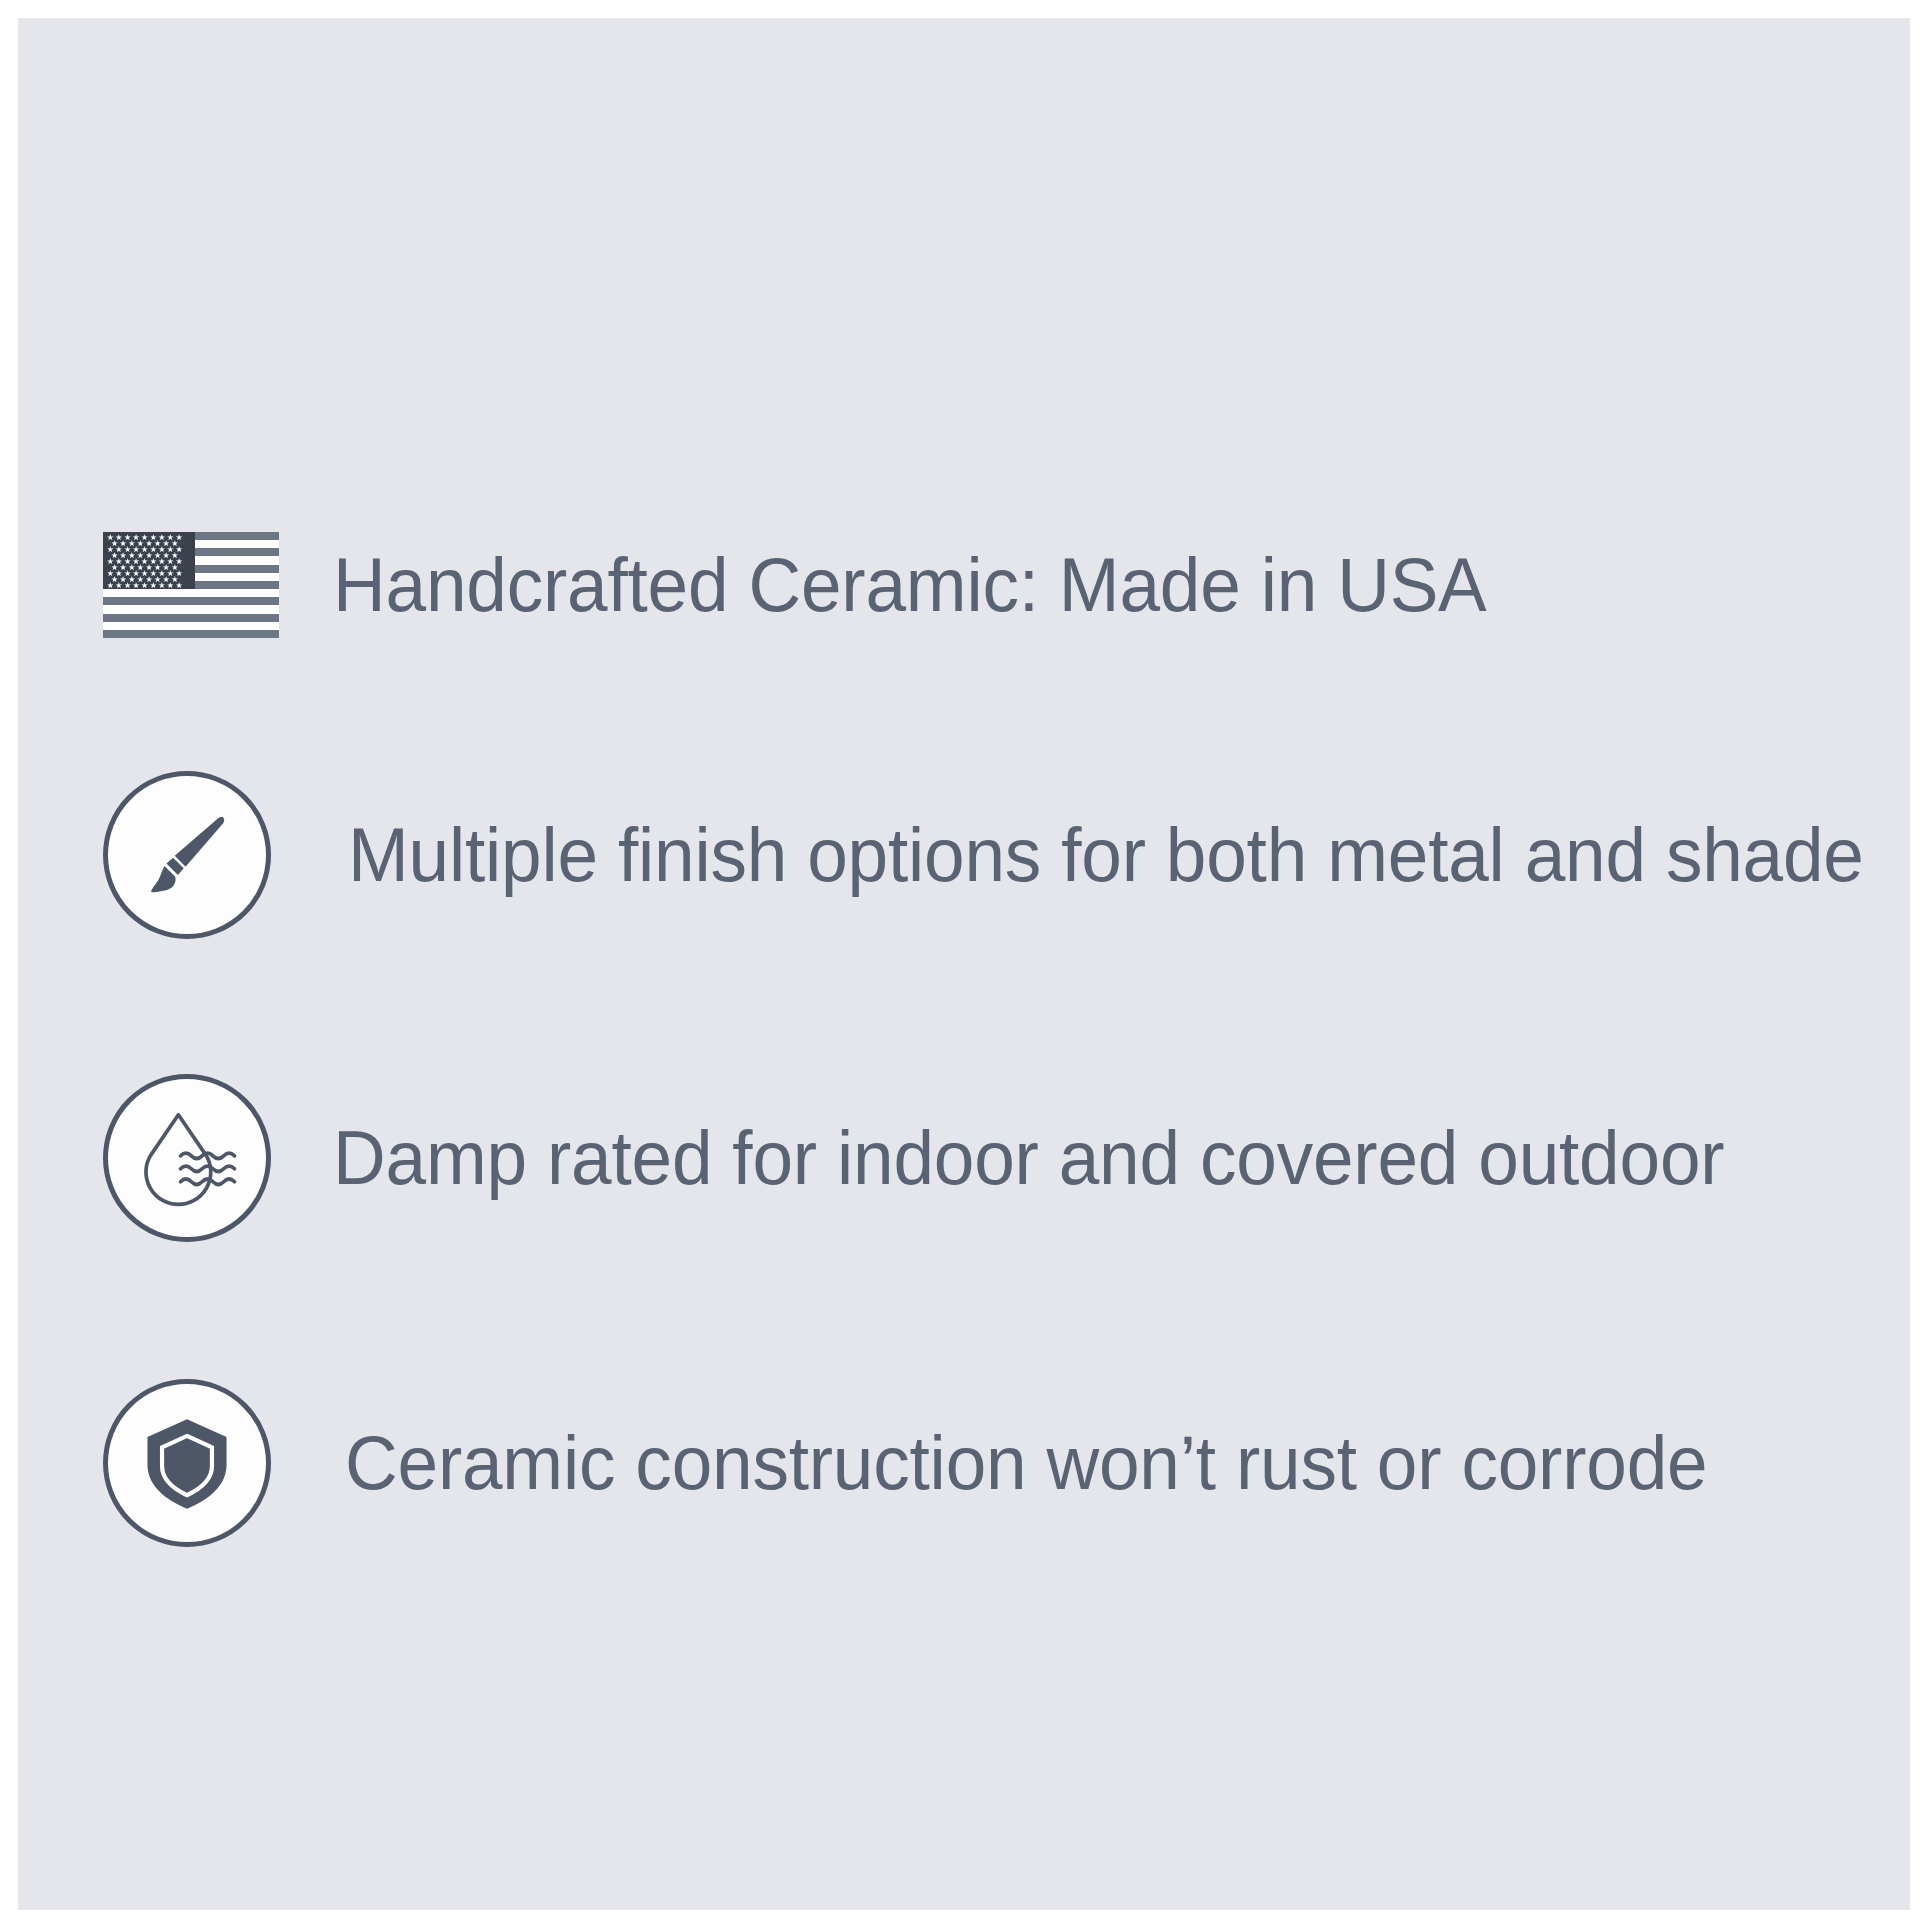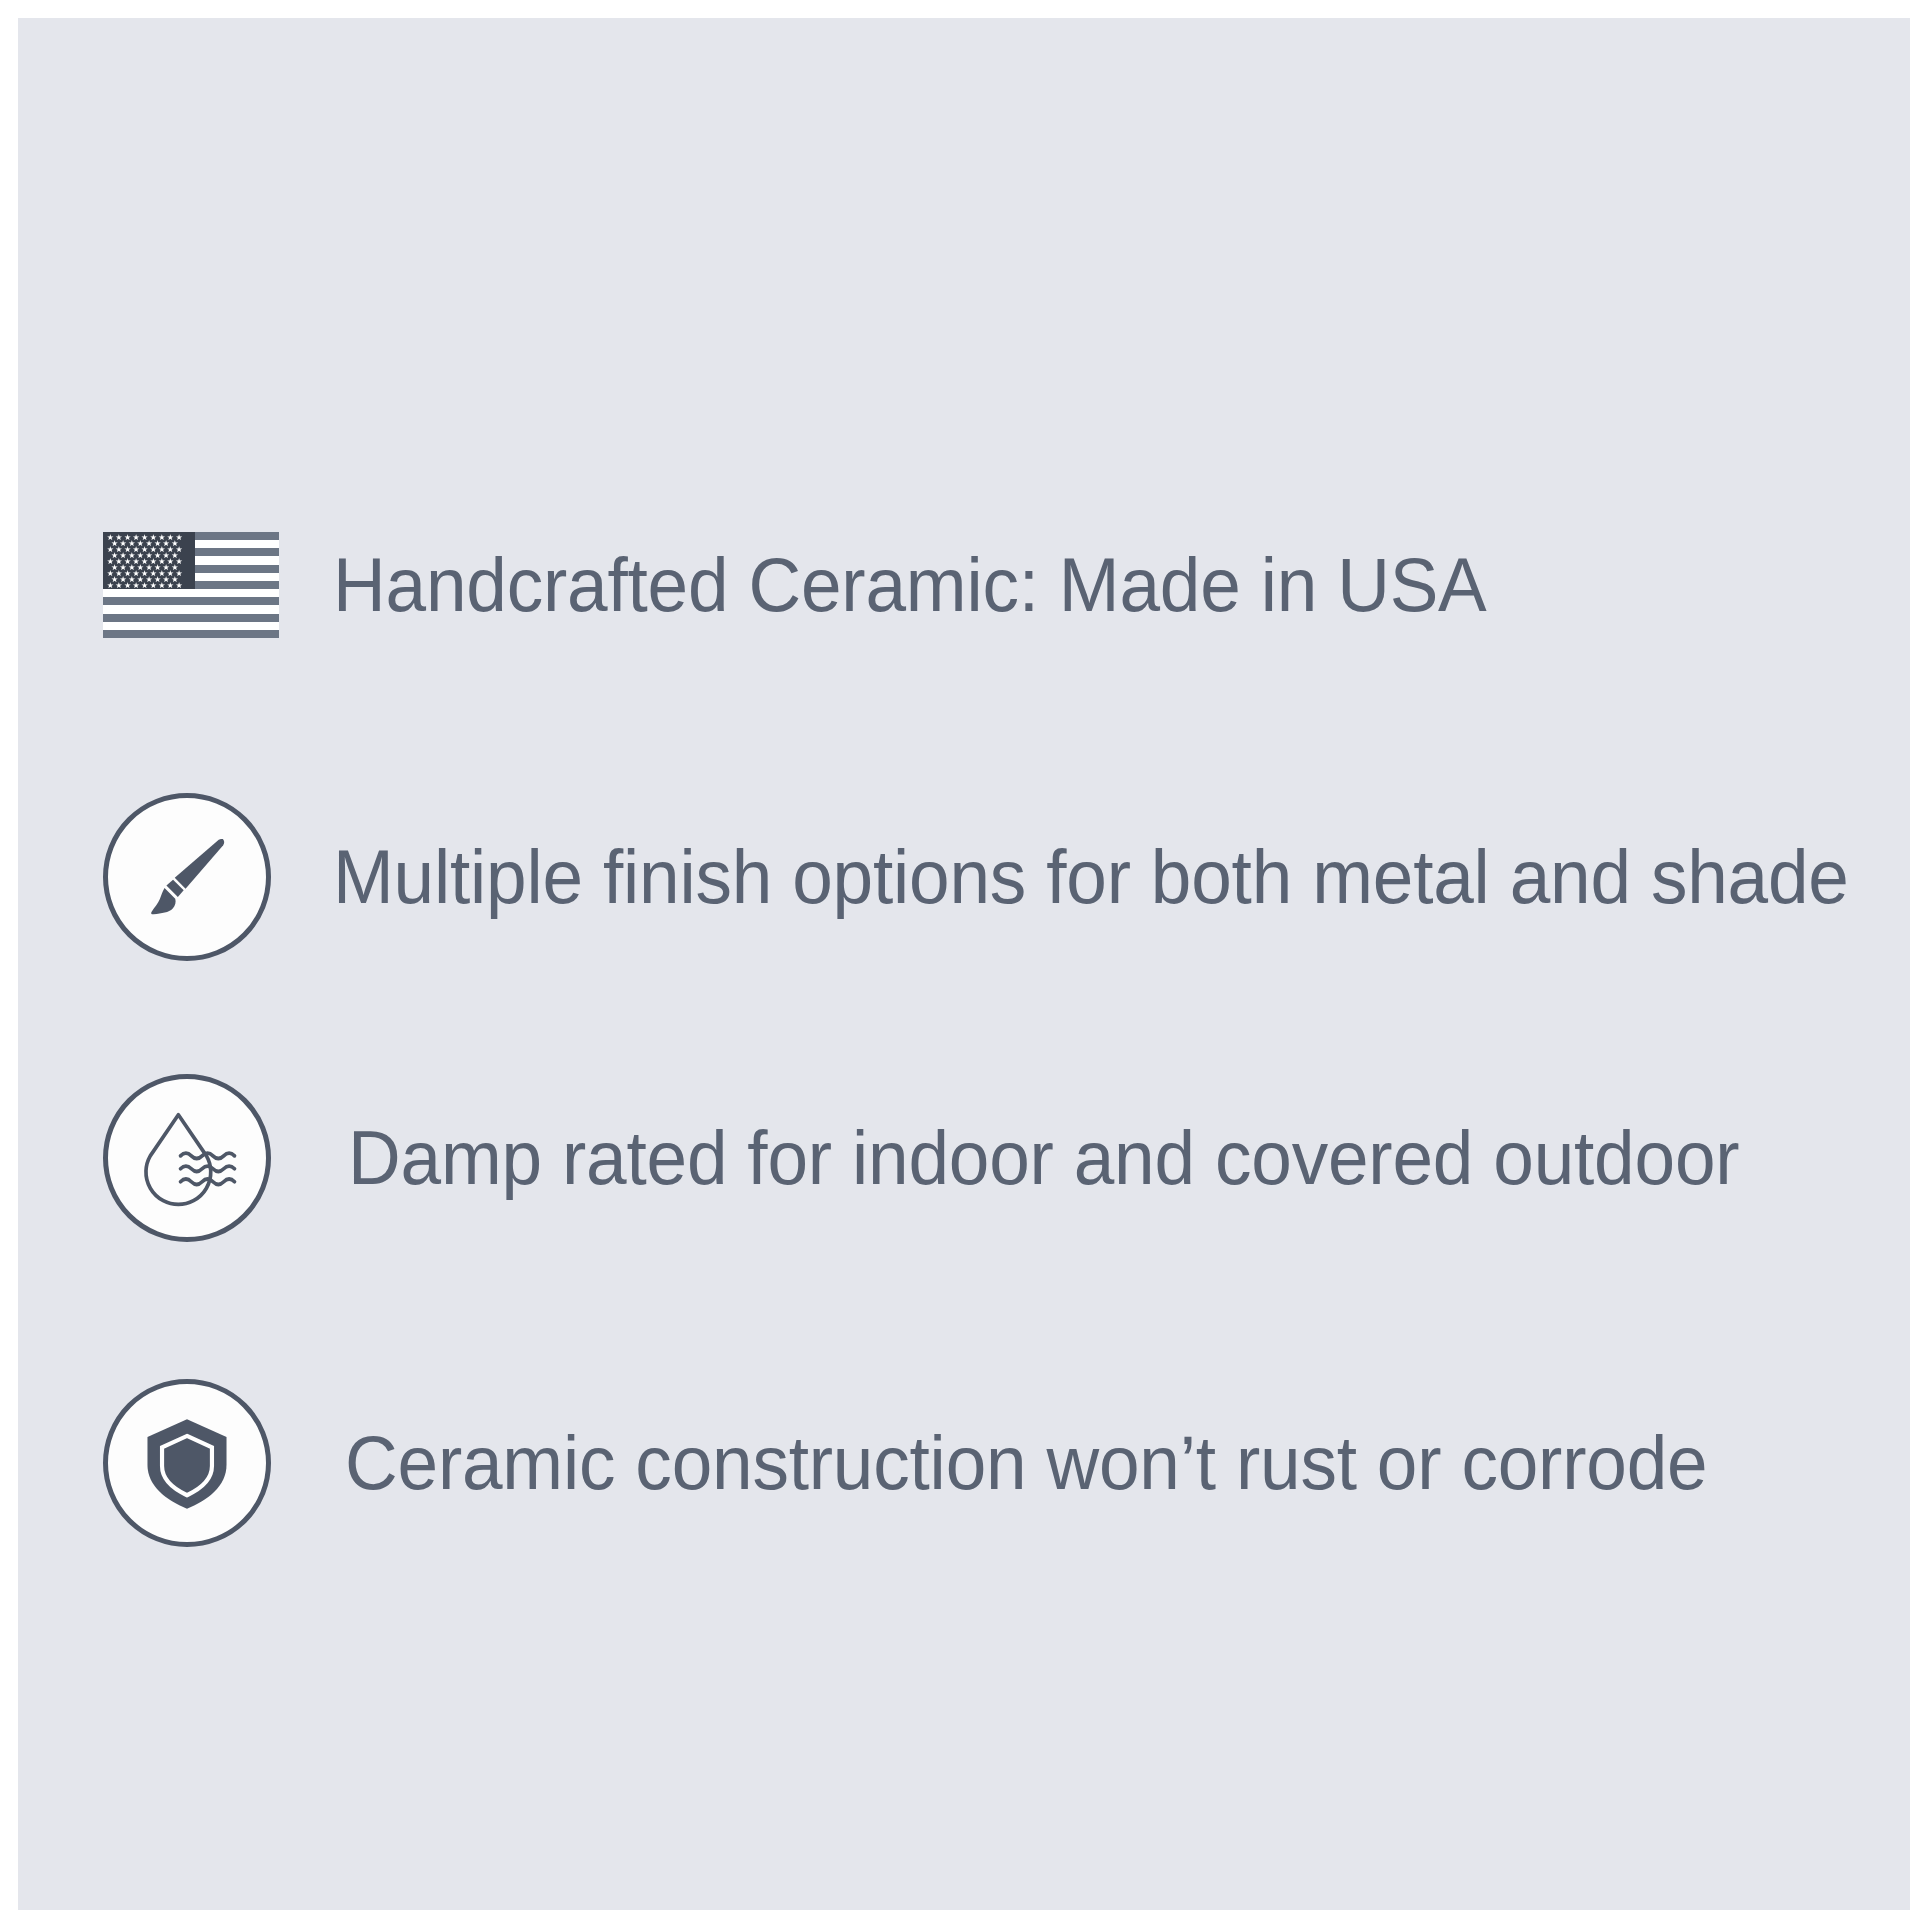--- a/index.html
+++ b/index.html
@@ -33,22 +33,22 @@
 
   .feature-row {
     position: absolute;
     left: 85px;
     width: 1780px;
     display: flex;
     align-items: center;
     gap: 0;
   }
   .feature-row.r0 { top: 497px;  height: 140px; }
-  .feature-row.r1 { top: 759px;  height: 200px; }
-  .feature-row.r2 { top: 1040px; height: 200px; gap: 15px; }
+  .feature-row.r1 { top: 737px;  height: 200px; gap: 15px; }
+  .feature-row.r2 { top: 1040px; height: 200px; }
   .feature-row.r3 { top: 1345px; height: 200px; gap: 12px; }
 
   .icon-slot {
     width: 230px;
     min-width: 230px;
     height: 100%;
     display: flex;
     align-items: center;
     justify-content: flex-start;
   }

